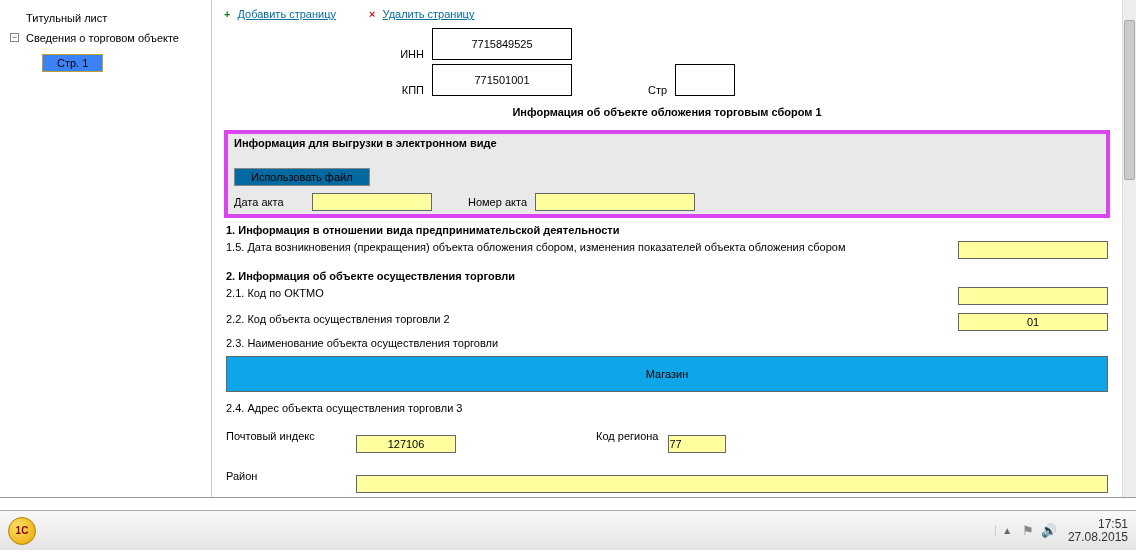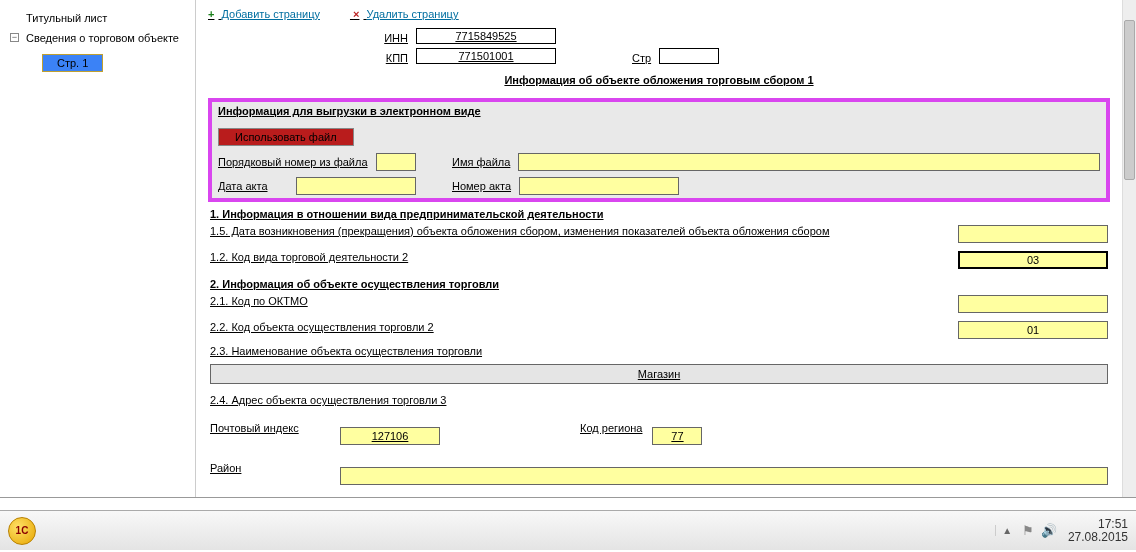--- a/index.html
+++ b/index.html
@@ -1,54 +1,54 @@
 <!DOCTYPE html>
 <html><head>
 <meta charset="utf-8">
 <style>
   * { box-sizing: border-box; margin: 0; padding: 0; }
   body { font-family: Arial, sans-serif; font-size: 11px; background: #fff; color: #000; overflow: hidden; }
   .app { display: flex; height: 498px; border-bottom: 1px solid #999; }
-  .sidebar { width: 196px; border-right: 1px solid #ccc; padding: 8px 6px; background: #fff; }
+  .sidebar { width: 212px; border-right: 1px solid #ccc; padding: 8px 6px; background: #fff; }
   .nav-item { padding: 4px 4px 4px 20px; position: relative; cursor: pointer; }
   .nav-item.root { padding-left: 20px; }
   .nav-toggle { position: absolute; left: 4px; top: 5px; width: 9px; height: 9px; border: 1px solid #888; background: #fff; text-align: center; line-height: 7px; font-size: 9px; color: #555; cursor: pointer; }
   .nav-page { display: inline-block; background: #3b82f6; border: 1px solid #c0a030; padding: 2px 14px; margin: 6px 0 0 36px; cursor: pointer; }
   .main { flex: 1; position: relative; background: #fff; }
-  .scroll-area { position: absolute; left: 0; right: 14px; top: 0; bottom: 0; overflow: hidden; padding: 6px 12px; text-decoration: underline; }
+  .scroll-area { position: absolute; left: 0; right: 14px; top: 0; bottom: 0; overflow: hidden; padding: 6px 12px; }
   .scrollbar-v { position: absolute; right: 0; top: 0; bottom: 0; width: 14px; background: #eee; border-left: 1px solid #ddd; }
   .scrollbar-thumb { position: absolute; left: 1px; right: 1px; top: 20px; height: 160px; background: #ccc; border: 1px solid #aaa; border-radius: 2px; }
   .top-actions { padding: 2px 0 6px 0; }
   .action-link { color: #006ea0; text-decoration: underline; cursor: pointer; margin-right: 30px; }
   .plus { color: #1a7f1a; font-weight: bold; margin-right: 4px; }
   .x { color: #b22; font-weight: bold; margin-right: 4px; }
   .hdr-row { display: flex; align-items: flex-end; gap: 8px; padding: 2px 0; }
   .hdr-row .lab { width: 200px; text-align: right; }
-  .ro-field { border: 1px solid #000; height: 16px; padding: 0 6px; display: inline-flex; align-items: center; justify-content: center; background: #fff; font-size: 11px; }
+  .ro-field { border: 1px solid #000; height: 32px; padding: 0 6px; display: inline-flex; align-items: center; justify-content: center; background: #fff; font-size: 11px; }
   .ro-field.w140 { width: 140px; }
   .ro-field.w60 { width: 60px; }
   .title-line { text-align: center; font-weight: bold; padding: 8px 0; }
   .gray-block { background: #e9e9e9; border: 4px solid #d946ef; margin-top: 4px; }
   .gray-block .hdr { font-weight: bold; padding: 3px 6px; }
-  .yellow-btn { display: inline-block; background: #b91c1c; border: 1px solid #888; padding: 2px 16px; margin: 8px 6px 4px 6px; cursor: pointer; }
+  .yellow-btn { display: inline-block; background: #0369a1; border: 1px solid #888; padding: 2px 16px; margin: 16px 6px 4px 6px; cursor: pointer; }
   .gray-row { display: flex; align-items: center; gap: 8px; padding: 3px 6px; }
   .gray-row .lab { min-width: 150px; }
   .yf { background: #ffffa0; border: 1px solid #666; height: 18px; display: inline-block; }
   .section-h { font-weight: bold; padding: 6px 2px 2px 2px; }
   .form-row { display: flex; align-items: flex-start; justify-content: space-between; padding: 3px 2px; gap: 10px; }
   .form-row .lab { flex: 1; }
   .form-row .fld { }
   .fld .yf { width: 150px; text-align: center; line-height: 16px; }
   .yf.sel { border: 1px solid #000; box-shadow: inset 0 0 0 1px #000; }
-  .full-yf { background: #e5e5e5; border: 1px solid #666; height: 20px; display: flex; align-items: center; justify-content: center; margin: 4px 2px; }
+  .full-yf { background: #0ea5e9; border: 1px solid #666; height: 36px; display: flex; align-items: center; justify-content: center; margin: 4px 2px; }
   .addr-row { display: flex; align-items: center; gap: 10px; padding: 3px 2px; }
   .addr-row .lab { width: 120px; }
   .addr-row .yf { flex: 0 0 auto; margin-top: 16px; }
   .addr-row .yf.w100 { width: 100px; text-align: center; line-height: 16px; }
-  .addr-row .yf.w50 { width: 50px; text-align: center; line-height: 16px; }
+  .addr-row .yf.w50 { width: 58px; line-height: 16px; }
   .addr-row .yf.flex { flex: 1; }
   .taskbar { height: 40px; background: linear-gradient(#f8f8f8, #e4e4e4); border-top: 1px solid #aaa; display: flex; align-items: center; justify-content: space-between; padding: 0 8px; margin-top: 12px; gap: 9px; }
   .logo-1c { width: 28px; height: 28px; border-radius: 50%; background: radial-gradient(circle at 35% 35%, #ffe066, #e6a500); border: 1px solid #b88000; display: flex; align-items: center; justify-content: center; font-size: 10px; font-weight: bold; color: #8a0000; }
   .tray { display: flex; align-items: center; gap: 10px; }
   .tray-icons { display: flex; gap: 8px; align-items: center; color: #888; font-size: 13px; }
   .clock { text-align: right; line-height: 13px; font-size: 12px; color: #333; }
   .expand-btn { border-left: 1px solid #ccc; padding-left: 6px; color: #666; cursor: pointer; font-size: 10px; }
 </style>
 </head>
 <body>
@@ -89,43 +89,32 @@
         <div>Стр</div>
         <div class="ro-field w60"></div>
       </div>
 
       <div class="title-line">Информация об объекте обложения торговым сбором 1</div>
 
       <div class="gray-block">
         <div class="hdr">Информация для выгрузки в электронном виде</div>
         <span class="yellow-btn">Использовать файл</span>
         <div class="gray-row">
-          <span class="lab">Порядковый номер из файла</span>
-          <span class="yf" style="width:40px"></span>
-          <span style="width:20px"></span>
-          <span>Имя файла</span>
-          <span class="yf" style="flex:1"></span>
-        </div>
-        <div class="gray-row">
           <span class="lab" style="min-width:70px">Дата акта</span>
           <span class="yf" style="width:120px"></span>
           <span style="width:20px"></span>
           <span>Номер акта</span>
           <span class="yf" style="width:160px"></span>
         </div>
       </div>
 
       <div class="section-h">1. Информация в отношении вида предпринимательской деятельности</div>
       <div class="form-row">
         <div class="lab">1.5. Дата возникновения (прекращения) объекта обложения сбором, изменения показателей объекта обложения сбором</div>
         <div class="fld"><span class="yf"></span></div>
-      </div>
-      <div class="form-row">
-        <div class="lab">1.2. Код вида торговой деятельности 2</div>
-        <div class="fld"><span class="yf sel">03</span></div>
       </div>
 
       <div class="section-h">2. Информация об объекте осуществления торговли</div>
       <div class="form-row">
         <div class="lab">2.1. Код по ОКТМО</div>
         <div class="fld"><span class="yf"></span></div>
       </div>
       <div class="form-row">
         <div class="lab">2.2. Код объекта осуществления торговли 2</div>
         <div class="fld"><span class="yf">01</span></div>

